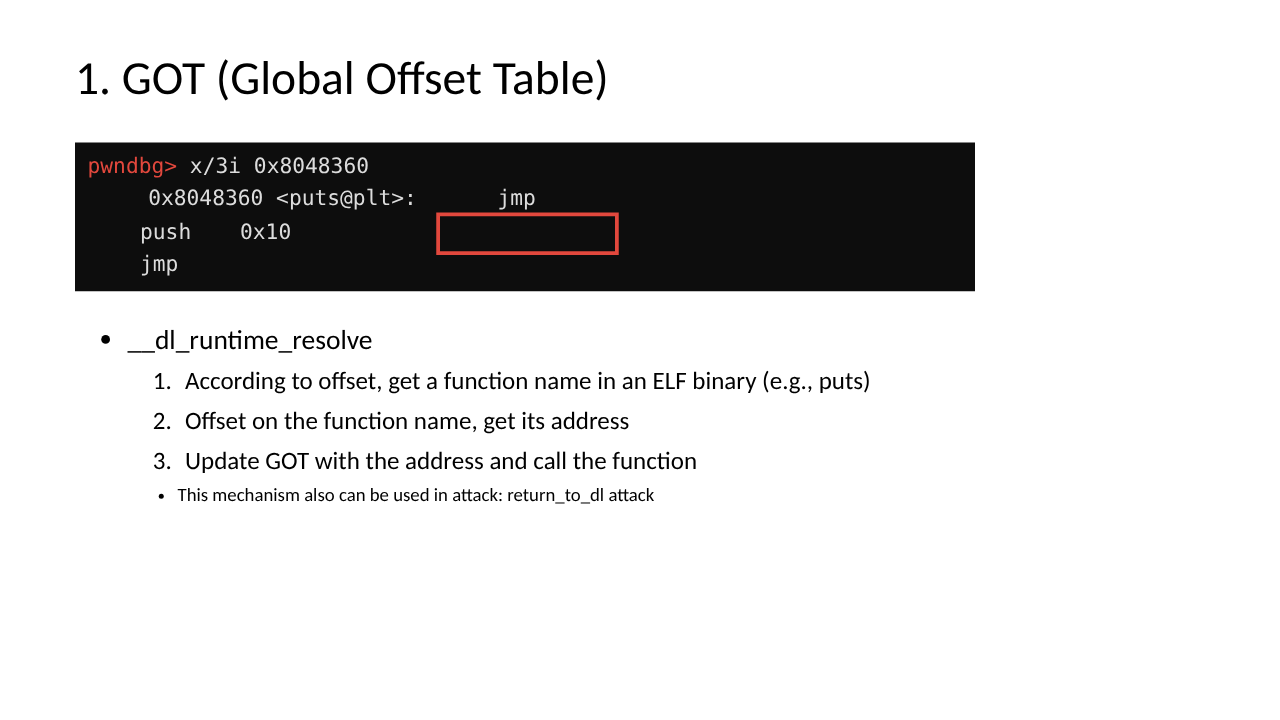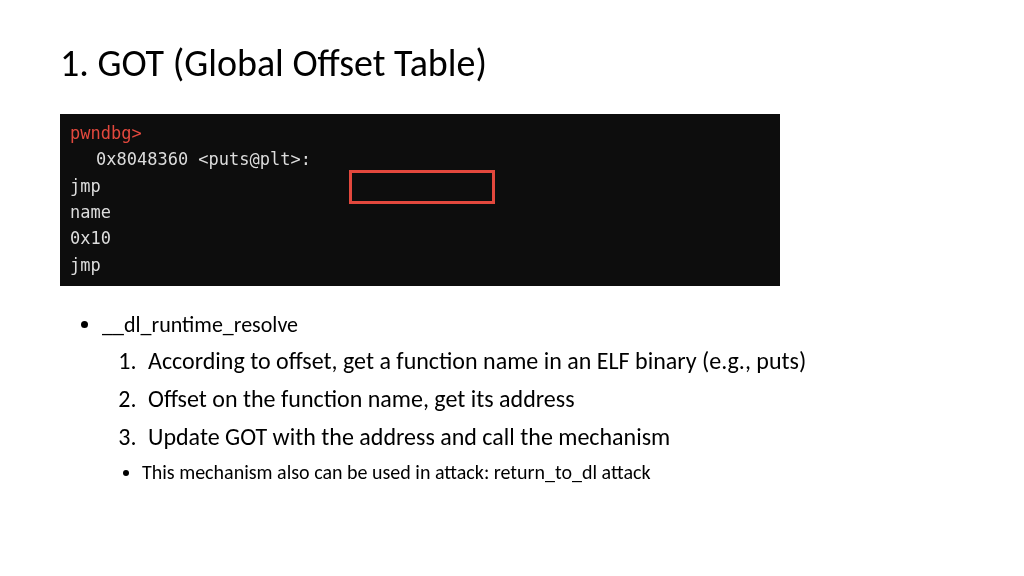--- a/index.html
+++ b/index.html
@@ -27,86 +27,85 @@
     font-family: "Consolas", "Menlo", monospace;
     font-size: 17px;
     line-height: 1.55;
     padding: 6px 10px 8px 10px;
     width: 700px;
     position: relative;
   }
   .term-line {
     white-space: pre;
     display: flex;
-    flex-direction: column;
   }
   .prompt { color: #e2483d; }
   .cmd    { color: #dcdcdc; }
-  .addr-col   { display:inline-block; width: 260px; padding-left: 26px;}
-  .mnem-col   { display:inline-block; width: 80px; }
+  .addr-col   { display:inline-block; width: 260px; padding-left: 26px; text-align: center;}
+  .mnem-col   { display:inline-block; width: 80px; margin-left: 42px; }
   .op-col     { display:inline-block; }
   .hl-box {
     position: absolute;
     border: 3px solid #e2483d;
     left: 289px;
     top: 56px;
     width: 140px;
     height: 28px;
     pointer-events: none;
   }
   ul.outer {
     margin: 22px 0 0 30px;
     padding: 0;
     font-size: 22px;
     line-height: 1.5;
   }
   ul.outer > li { list-style: disc; margin-bottom: 4px; margin-left: 12px; }
   ol.inner {
     margin: 2px 0 2px 40px;
     padding: 0;
-    font-size: 24px;
+    font-size: 20px;
   }
   ol.inner > li { margin-bottom: 2px; padding-left: 6px;}
   ul.inner2 {
     margin: 2px 0 0 40px;
     padding: 0;
-    font-size: 20px;
+    font-size: 15px;
   }
   ul.inner2 > li { list-style: disc; }
 </style>
 </head>
 <body>
 
 <div class="slide">
 
   <h1 class="title">1. GOT (Global Offset Table)</h1>
 
   <div class="terminal">
     <div class="term-line">
-      <span class="prompt">pwndbg&gt;</span>
+      <span class="prompt">pwndbg&gt;</span><span class="cmd"> x/3i 0x8048360</span>
     </div>
     <div class="term-line">
       <span class="addr-col">0x8048360 &lt;puts@plt&gt;:</span><span class="mnem-col">jmp</span>
     </div>
     <div class="term-line">
-      <span class="mnem-col">name</span><span class="op-col">0x10</span>
+      <span class="mnem-col">push</span><span class="op-col">0x10</span>
     </div>
     <div class="term-line">
       <span class="mnem-col">jmp</span>
     </div>
     <div class="hl-box"></div>
   </div>
 
   <ul class="outer">
     <li>
       <span>__dl_runtime_resolve</span>
       <ol class="inner">
         <li>According to offset, get a function name in an ELF binary (e.g., puts)</li>
         <li>Offset on the function name, get its address</li>
-        <li>Update GOT with the address and call the mechanism</li>
+        <li>Update GOT with the address and call the function</li>
       </ol>
       <ul class="inner2">
         <li>This mechanism also can be used in attack: return_to_dl attack</li>
       </ul>
     </li>
   </ul>
 
 </div>
 
 </body></html>

